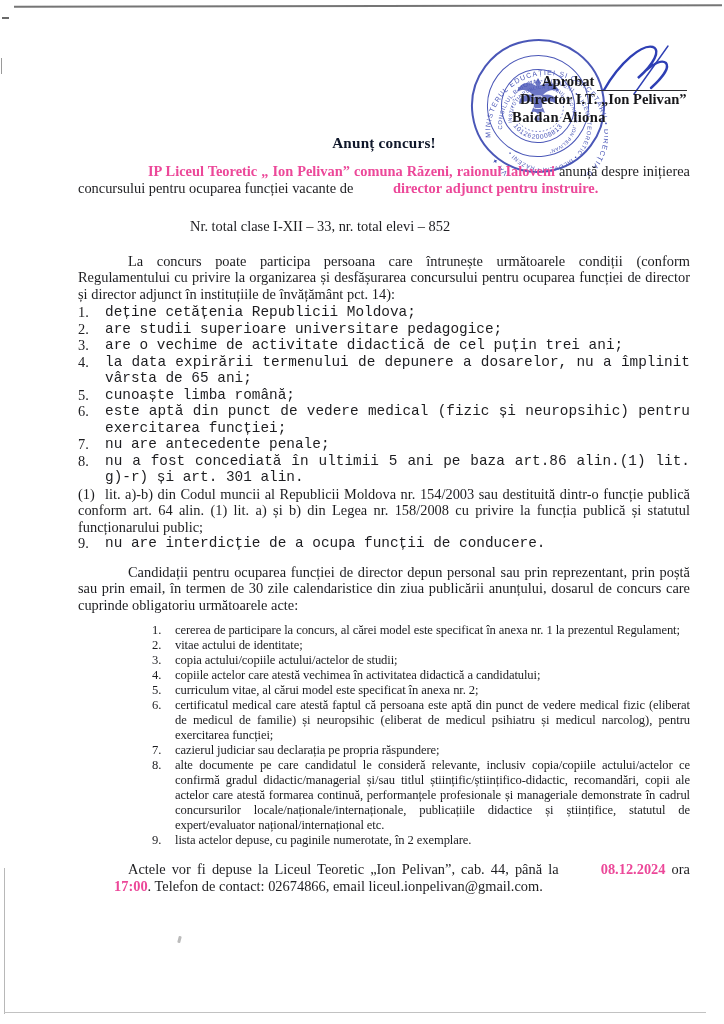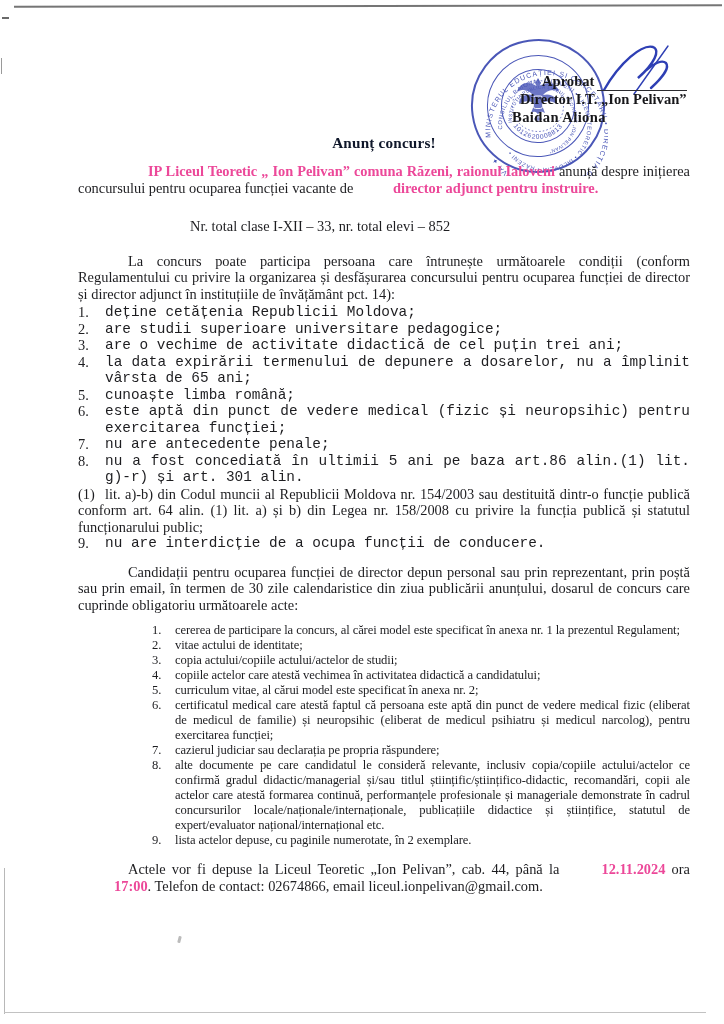--- a/index.html
+++ b/index.html
@@ -200,16 +200,16 @@
           <span class="num">8.</span>
           <span class="txt">alte documente pe care candidatul le consideră relevante, inclusiv copia/copiile actului/actelor ce confirmă gradul didactic/managerial și/sau titlul științific/științifico-didactic, recomandări, copii ale actelor care atestă formarea continuă, performanțele profesionale și manageriale demonstrate în cadrul concursurilor locale/naționale/internaționale, publicațiile didactice și științifice, statutul de expert/evaluator național/internațional etc.</span>
         </div>
       <div class="li">
           <span class="num">9.</span>
           <span class="txt">lista actelor depuse, cu paginile numerotate, în 2 exemplare.</span>
         </div>
     </div>
 
 
-    <p class="para"><span>Actele vor fi depuse la Liceul Teoretic „Ion Pelivan”, cab. 44, până la  </span><b>12.11.2024</b><span> ora </span><b>17:00</b><span>. Telefon de contact: 02674866, email liceul.ionpelivan@gmail.com.</span></p>
+    <p class="para"><span>Actele vor fi depuse la Liceul Teoretic „Ion Pelivan”, cab. 44, până la  </span><b>08.12.2024</b><span> ora </span><b>17:00</b><span>. Telefon de contact: 02674866, email liceul.ionpelivan@gmail.com.</span></p>
 
   </div>
 </div>
 
 </body></html>

